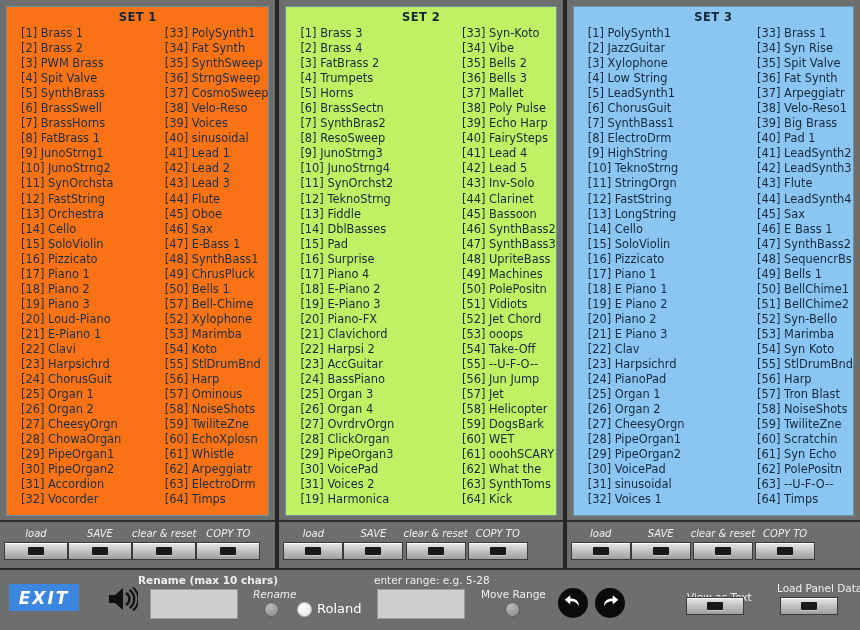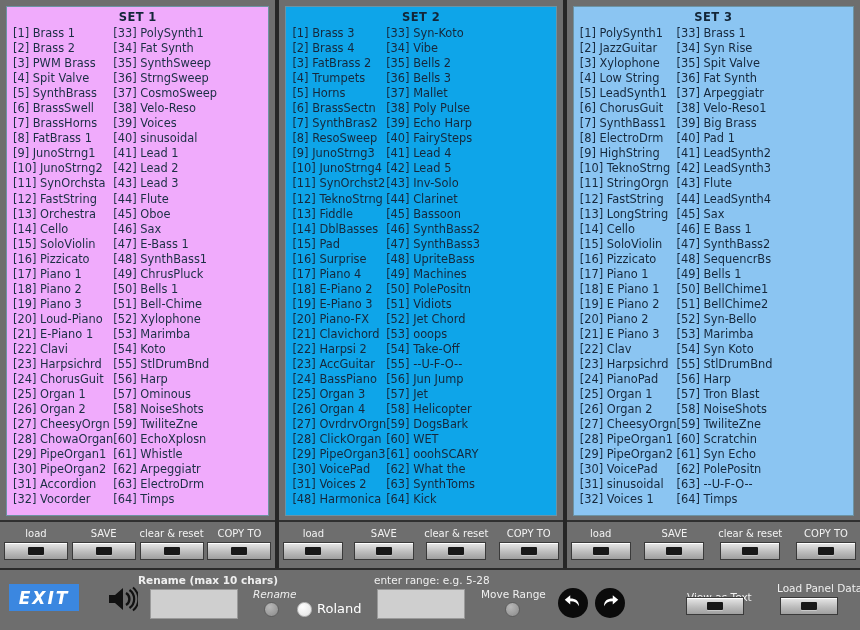--- a/index.html
+++ b/index.html
@@ -40,60 +40,61 @@
     height: 568px;
   }
 
   .list-panel {
     margin: 6px 6px 0 6px;
     flex: 1 1 auto;
     border: 1px solid #5e7f90;
     position: relative;
     overflow: hidden;
   }
-  .c1 .list-panel { background: #f0abfc; border-color:#6d93a3;}
-  .c2 .list-panel { background: #0ea5e9; border-color:#6d93a3;}
+  .c1 .list-panel { background: #f97316; border-color:#6d93a3;}
+  .c2 .list-panel { background: #bef264; border-color:#6d93a3;}
   .c3 .list-panel { background: #8bc5f2; border-color:#6d93a3;}
 
   .set-title {
     text-align: center;
     font-size: 11.5px;
     font-weight: bold;
     color: #132638;
     letter-spacing: .4px;
     padding: 3px 0 2px 0;
     font-family: "DejaVu Sans", sans-serif;
   }
 
   .entries {
     display: grid;
-    grid-template-columns: 1fr 1fr 1fr 1fr;
+    grid-template-columns: 1fr;
     grid-auto-flow: column;
     grid-template-rows: repeat(32, 15.05px);
-    padding: 0 0 0 6px;
+    padding: 0 0 0 14px;
   }
   .entry {
     font-size: 11.4px;
     line-height: 15px;
     color: #1b2f44;
     white-space: nowrap;
     font-family: "DejaVu Sans", sans-serif;
   }
   .c2 .entry, .c3 .entry { color:#16283c; }
 
   
   .btn-bar {
     height: 48px;
     background: #6e6e6e;
     display: flex;
     align-items: flex-end;
-    justify-content: space-between;
+    justify-content: flex-start;
     padding: 0 4px 8px 4px;
     border-top: 2px solid #303030;
     margin-top: 4px;
+    font-style: italic;
   }
   .btn-cell {
     display: flex;
     flex-direction: column;
     align-items: center;
     justify-content: flex-end;
   }
   .btn-label {
     font-size: 10px;
     color: #f2f2f2;
@@ -242,21 +243,21 @@
             <div class="entry">[41] Lead 1</div>
             <div class="entry">[42] Lead 2</div>
             <div class="entry">[43] Lead 3</div>
             <div class="entry">[44] Flute</div>
             <div class="entry">[45] Oboe</div>
             <div class="entry">[46] Sax</div>
             <div class="entry">[47] E-Bass 1</div>
             <div class="entry">[48] SynthBass1</div>
             <div class="entry">[49] ChrusPluck</div>
             <div class="entry">[50] Bells 1</div>
-            <div class="entry">[51] Bell-Chime</div>
+            <div class="entry">[57] Bell-Chime</div>
             <div class="entry">[52] Xylophone</div>
             <div class="entry">[53] Marimba</div>
             <div class="entry">[54] Koto</div>
             <div class="entry">[55] StlDrumBnd</div>
             <div class="entry">[56] Harp</div>
             <div class="entry">[57] Ominous</div>
             <div class="entry">[58] NoiseShots</div>
             <div class="entry">[59] TwiliteZne</div>
             <div class="entry">[60] EchoXplosn</div>
             <div class="entry">[61] Whistle</div>
@@ -323,21 +324,21 @@
             <div class="entry">[22] Harpsi 2</div>
             <div class="entry">[23] AccGuitar</div>
             <div class="entry">[24] BassPiano</div>
             <div class="entry">[25] Organ 3</div>
             <div class="entry">[26] Organ 4</div>
             <div class="entry">[27] OvrdrvOrgn</div>
             <div class="entry">[28] ClickOrgan</div>
             <div class="entry">[29] PipeOrgan3</div>
             <div class="entry">[30] VoicePad</div>
             <div class="entry">[31] Voices 2</div>
-            <div class="entry">[48] Harmonica</div>
+            <div class="entry">[19] Harmonica</div>
             <div class="entry">[33] Syn-Koto</div>
             <div class="entry">[34] Vibe</div>
             <div class="entry">[35] Bells 2</div>
             <div class="entry">[36] Bells 3</div>
             <div class="entry">[37] Mallet</div>
             <div class="entry">[38] Poly Pulse</div>
             <div class="entry">[39] Echo Harp</div>
             <div class="entry">[40] FairySteps</div>
             <div class="entry">[41] Lead 4</div>
             <div class="entry">[42] Lead 5</div>

